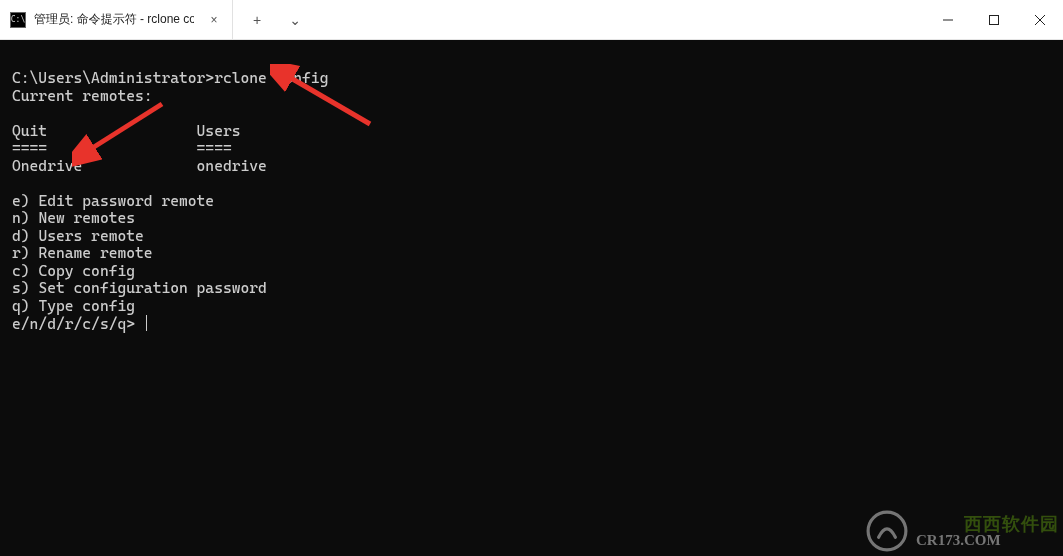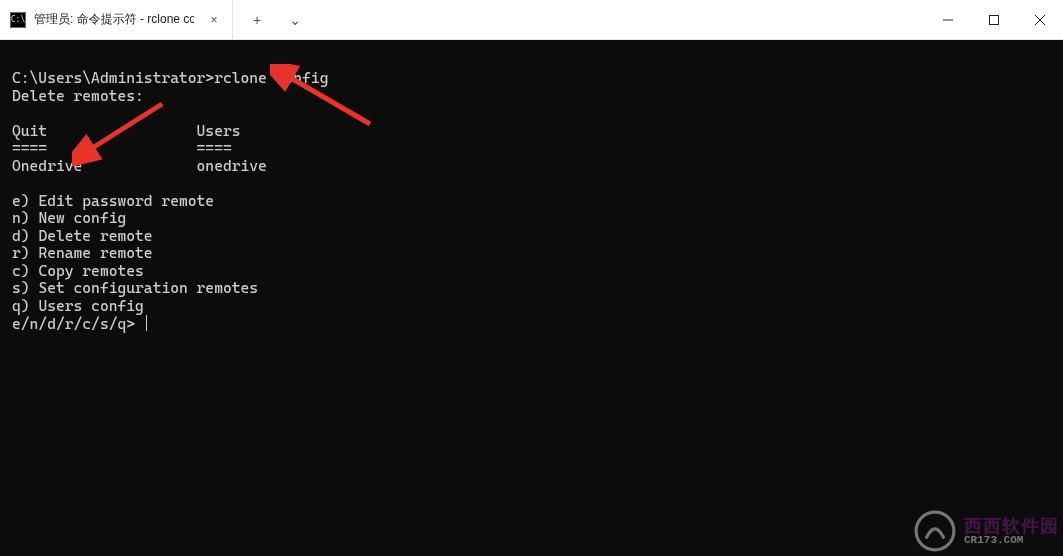--- a/index.html
+++ b/index.html
@@ -144,26 +144,27 @@
   }
   .watermark-text {
     display: flex;
     flex-direction: column;
     line-height: 1;
   }
   .wm-line1 {
     font-family: "SimHei", sans-serif;
     font-size: 18px;
     font-weight: bold;
-    color: #701a75;
+    color: #4d7c0f;
     letter-spacing: 1px;
+    margin-left: 48px;
   }
   .wm-line2 {
-    font-family: Liberation Mono, monospace;
-    font-size: 11px;
+    font-family: Liberation Serif, serif;
+    font-size: 15px;
     font-weight: bold;
     color: #bbb;
   }
 </style>
 </head>
 <body>
 
 <div class="titlebar">
   <div class="tab">
     <span class="tab-icon">C:\</span>
@@ -188,33 +189,33 @@
     <div class="win-btn close">
       <svg viewBox="0 0 10 10">
           <line x1="0" y1="0" x2="10" y2="10"></line>
           <line x1="10" y1="0" x2="0" y2="10"></line>
         </svg>
     </div>
   </div>
 </div>
 
 <div class="terminal"><span>C:\Users\Administrator&gt;</span><span>rclone config</span>
-<span>Delete remotes:</span>
+<span>Current remotes:</span>
 
 <span>Quit</span>                 <span>Users</span>
 <span>====</span>                 <span>====</span>
 <span>Onedrive</span>             <span>onedrive</span>
 
 <span><span>e</span>) <span>Edit password remote</span></span>
-<span><span>n</span>) <span>New config</span></span>
-<span><span>d</span>) <span>Delete remote</span></span>
+<span><span>n</span>) <span>New remotes</span></span>
+<span><span>d</span>) <span>Users remote</span></span>
 <span><span>r</span>) <span>Rename remote</span></span>
-<span><span>c</span>) <span>Copy remotes</span></span>
-<span><span>s</span>) <span>Set configuration remotes</span></span>
-<span><span>q</span>) <span>Users config</span></span>
+<span><span>c</span>) <span>Copy config</span></span>
+<span><span>s</span>) <span>Set configuration password</span></span>
+<span><span>q</span>) <span>Type config</span></span>
 <span>e/n/d/r/c/s/q&gt;</span> <span class="cursor"></span></div>
 
 <svg class="arrow" style="left:270px; top:64px;" width="110" height="70">
   <defs>
     <marker id="ah1" markerWidth="10" markerHeight="10" refX="2" refY="3" orient="auto">
       <path d="M0,0 L0,6 L9,3 z" fill="#e8332b"></path>
     </marker>
   </defs>
   <line x1="100" y1="60" x2="14" y2="10" stroke="#e8332b" stroke-width="5" marker-end="url(#ah1)"></line>
 </svg>

